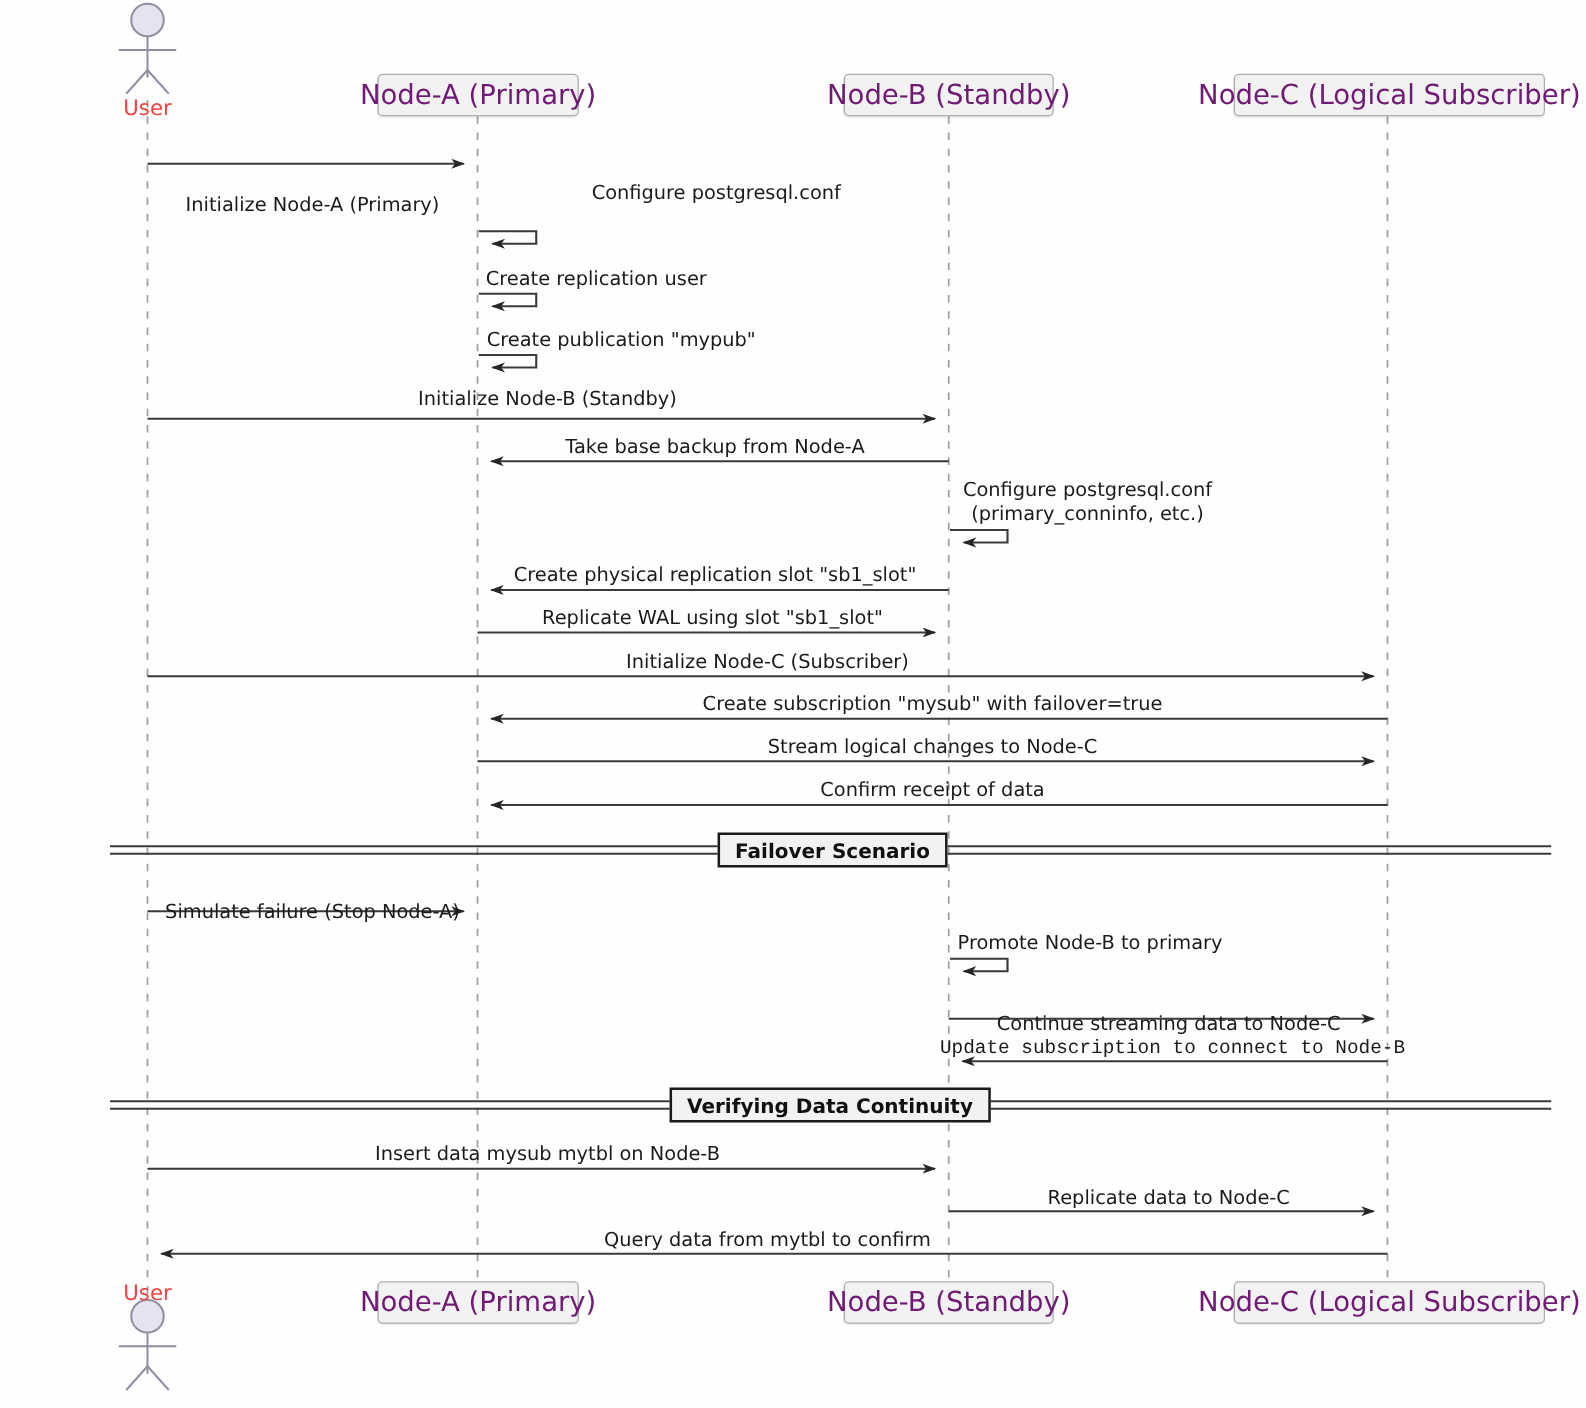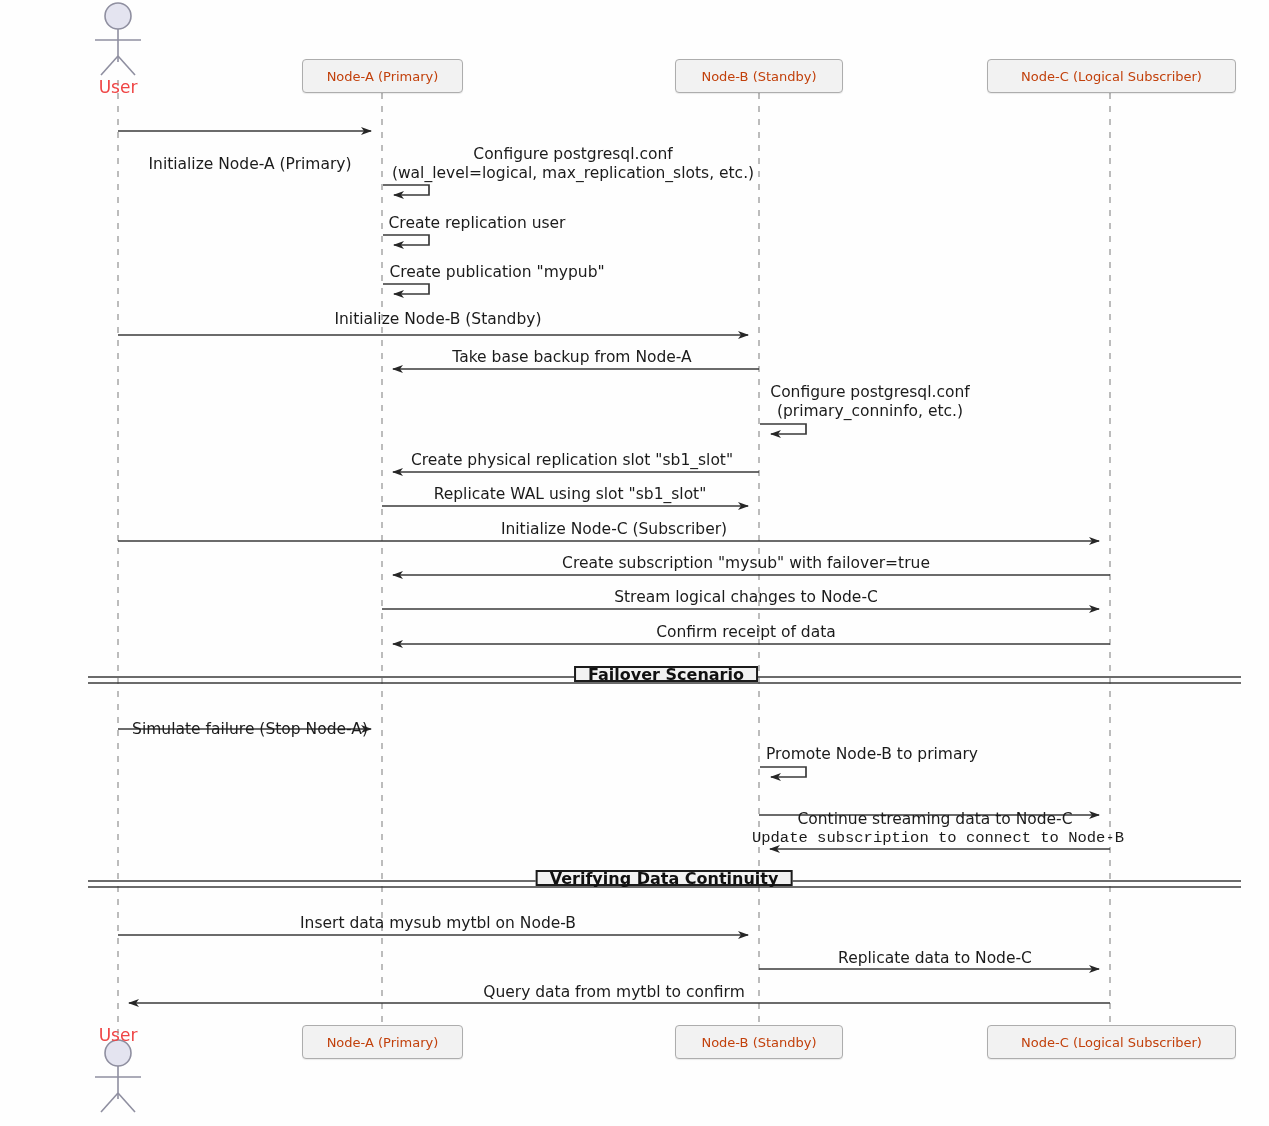--- a/index.html
+++ b/index.html
@@ -27,22 +27,22 @@
   }
   .participant-box {
     position: absolute;
     box-sizing: border-box;
     background: #f2f2f2;
     border: 1px solid #adadad;
     border-radius: 4px;
     display: flex;
     align-items: center;
     justify-content: center;
-    font-size: 13px;
-    color: #c2410c;
+    font-size: 22px;
+    color: #701a75;
     white-space: nowrap;
     box-shadow: 0 1px 1px rgba(0,0,0,0.08);
   }
   .actor-label {
     position: absolute;
     font-size: 17px;
     color: #ef4444;
     white-space: nowrap;
     text-align: center;
   }
@@ -65,21 +65,21 @@
     border: 2px solid #1b1b1b;
     display: flex;
     align-items: center;
     justify-content: center;
     font-size: 16px;
     font-weight: bold;
     color: #111111;
     white-space: nowrap;
     transform: translateX(-50%);
     padding: 0 12px;
-    height: 16px;
+    height: 28px;
   }
 </style>
 </head>
 <body>
 
 <div id="diagram">
 
   <svg class="layer" viewBox="0 0 1269 1126" xmlns="http://www.w3.org/2000/svg">
     <defs>
       <marker id="arrowR" markerWidth="12" markerHeight="12" refX="10" refY="4" orient="auto" markerUnits="userSpaceOnUse">
@@ -147,21 +147,20 @@
       <div class="actor-label" style="left: 58px; top: 1025px; width: 120px;">User</div>
       <div class="participant-box" style="left: 302px; top: 59px; width: 161px; height: 34px;">Node-A (Primary)</div>
       <div class="participant-box" style="left: 302px; top: 1025px; width: 161px; height: 34px;">Node-A (Primary)</div>
       <div class="participant-box" style="left: 675px; top: 59px; width: 168px; height: 34px;">Node-B (Standby)</div>
       <div class="participant-box" style="left: 675px; top: 1025px; width: 168px; height: 34px;">Node-B (Standby)</div>
       <div class="participant-box" style="left: 987px; top: 59px; width: 249px; height: 34px;">Node-C (Logical Subscriber)</div>
       <div class="participant-box" style="left: 987px; top: 1025px; width: 249px; height: 34px;">Node-C (Logical Subscriber)</div>
       <div class="msg-label" style="left: 250px; top: 110px; margin-top: 45px;">Initialize Node-A (Primary)</div>
       <div class="msg-label two-line" style="left: 573px; top: 145px;">
         <div>Configure postgresql.conf</div>
-        <div>(wal_level=logical, max_replication_slots, etc.)</div>
       </div>
       <div class="msg-label" style="left: 477px; top: 214px;">Create replication user</div>
       <div class="msg-label" style="left: 497px; top: 263px;">Create publication "mypub"</div>
       <div class="msg-label" style="left: 438px; top: 310px;">Initialize Node-B (Standby)</div>
       <div class="msg-label" style="left: 572px; top: 348px;">Take base backup from Node-A</div>
       <div class="msg-label two-line" style="left: 870px; top: 383px;">
         <div>Configure postgresql.conf</div>
         <div>(primary_conninfo, etc.)</div>
       </div>
       <div class="msg-label" style="left: 572px; top: 451px;">Create physical replication slot "sb1_slot"</div>

